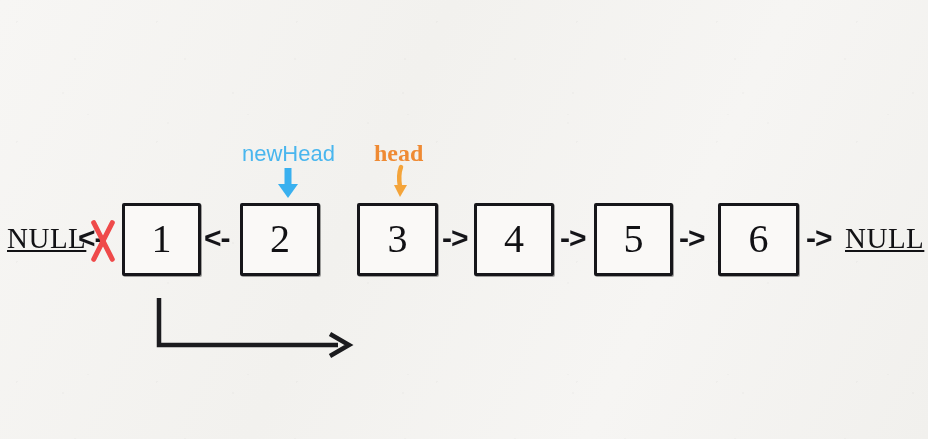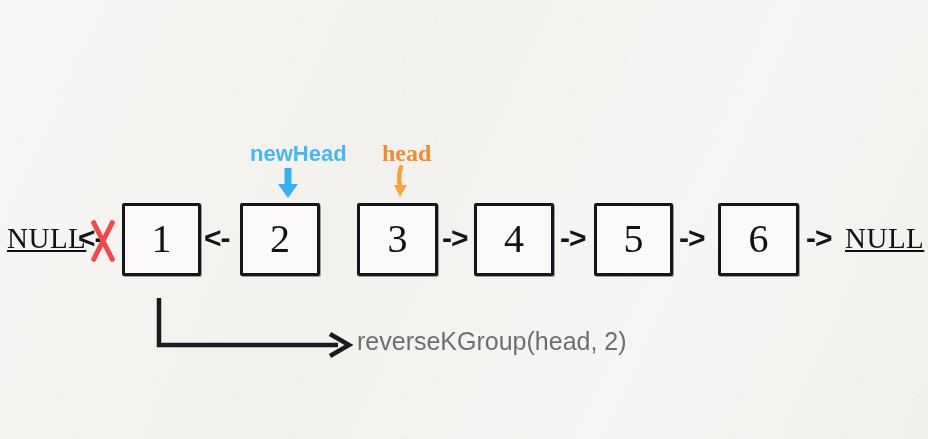--- a/index.html
+++ b/index.html
@@ -91,21 +91,20 @@
   .ptr-newhead {
     font-family: "Liberation Sans", "DejaVu Sans", sans-serif;
     font-size: 22px;
     color: #49b6ee;
   }
   .ptr-head {
     font-family: "Liberation Serif", "DejaVu Serif", serif;
     font-weight: bold;
     font-size: 24px;
     color: #ef8a33;
-    margin-left: 8px;
   }
 
   
   .callout-text {
     position: absolute;
     font-family: "Liberation Sans", "DejaVu Sans", sans-serif;
     font-size: 25px;
     color: #6e6e6e;
     white-space: nowrap;
   }
@@ -161,25 +160,24 @@
   <div class="link-arrow" style="left:679px; top:221px;">-&gt;</div>
 
   <div class="node-box" style="left:718px; top:203px; width:81px; height:73px;">
     <div class="node-val">6</div>
   </div>
 
   <div class="link-arrow" style="left:806px; top:221px;">-&gt;</div>
 
   <div class="null-label" style="left:845px; top:222px;">NULL</div>
 
-  <div class="ptr-label ptr-newhead" style="left:250px; top:143px;font-weight:bold;">newHead</div>
+  <div class="ptr-label ptr-newhead" style="left:242px; top:143px;">newHead</div>
 
   <div class="ptr-label ptr-head" style="left:374px; top:141px;">head</div>
 
-  <div class="callout-text" style="left:357px; top:327px;">reverseKGroup(head, 2)</div>
 
   <svg class="overlay" viewBox="0 0 928 439">
 
     <g>
       <line x1="288" y1="168" x2="288" y2="186" stroke="#39b0ef" stroke-width="7" stroke-linecap="butt"></line>
       <polygon points="278,184 298,184 288,198" fill="#39b0ef"></polygon>
     </g>
 
     <g>
       <path d="M 401 167 C 398 175 399 181 400 187" stroke="#f4a43a" stroke-width="4.5" fill="none" stroke-linecap="round"></path>

